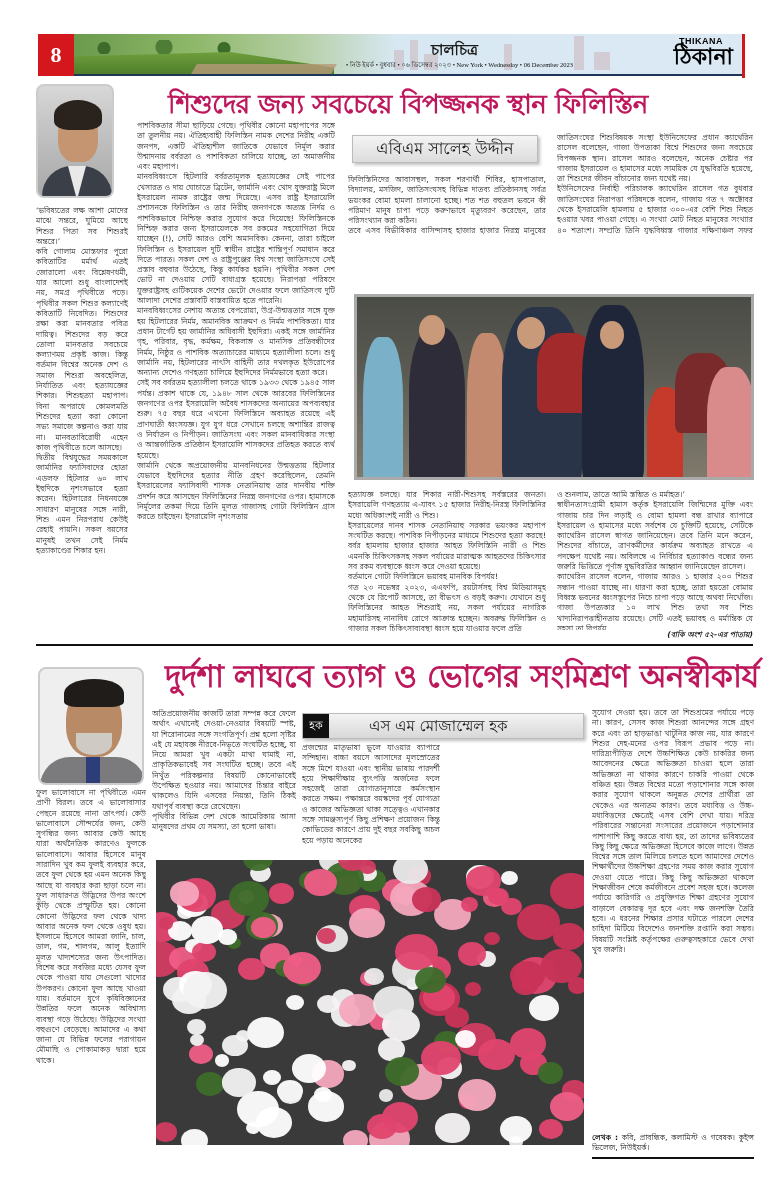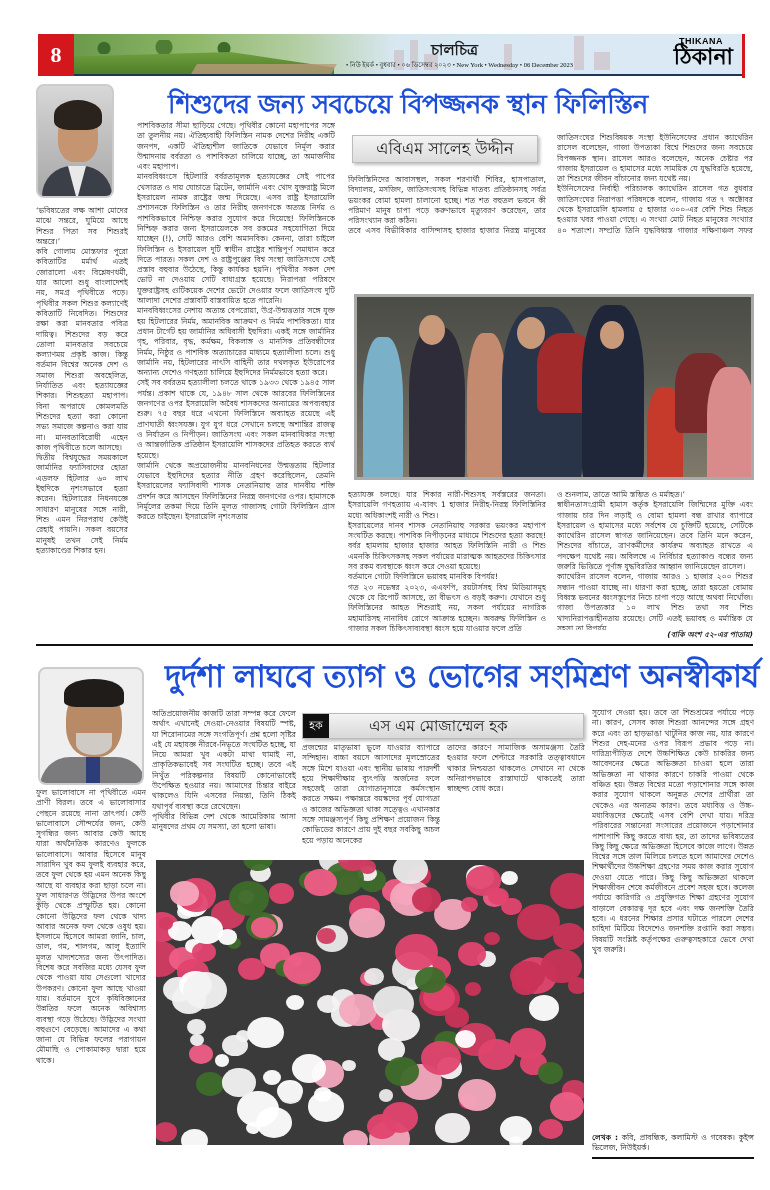--- a/index.html
+++ b/index.html
@@ -27,21 +27,21 @@
   .logo .bn { font-family: "DejaVu Sans", sans-serif; font-weight: bold; font-size: 22px; line-height: 22px; color: #000; display: block; }
   .mast-rule { position: absolute; right: 25px; top: 34px; width: 3px; height: 44px; background: #d4161d; }
 
   
   .a1-photo { position: absolute; left: 36px; top: 84px; width: 78px; height: 114px; border-radius: 8px; overflow: hidden; border: 2px solid #ccc; background: linear-gradient(180deg, #d8d8d8 0%, #c7c7c7 30%, #a8a8a8 100%); }
   .face { position: absolute; left: 20px; top: 24px; width: 40px; height: 52px; border-radius: 45% 45% 40% 40%; background: #c59470; }
   .hair { position: absolute; left: 16px; top: 14px; width: 48px; height: 30px; border-radius: 50% 50% 30% 30%; background: #2a221c; }
   .suit { position: absolute; left: 4px; top: 80px; width: 70px; height: 40px; border-radius: 30px 30px 0 0; background: #3b3f47; }
   .shirt { position: absolute; left: 30px; top: 80px; width: 18px; height: 34px; background: #e9e9ea; clip-path: polygon(0 0,100% 0,50% 100%); }
 
-  .headline { position: absolute; font-family: "DejaVu Sans", sans-serif; font-weight: bold; color: #1d4ed8; white-space: nowrap; letter-spacing: -0.5px; }
+  .headline { position: absolute; font-family: "DejaVu Sans", sans-serif; font-weight: bold; color: #be185d; white-space: nowrap; letter-spacing: -0.5px; }
   .h1 { left: 168px; top: 84px; font-size: 26px; }
   .h2 { left: 165px; top: 652px; font-size: 31px; }
 
   .col { position: absolute; font-family: "DejaVu Sans", sans-serif; font-size: 7.6px; line-height: 10.3px; color: #1a1a1a; text-align: justify; overflow: hidden; }
   .col p { margin-bottom: 0; text-indent: 0; }
   .c1 { left: 36px; top: 206px; width: 92px; height: 384px; }
   .c2 { left: 137px; top: 121px; width: 198px; height: 520px; }
   .c3 { left: 348px; top: 175px; width: 198px; height: 60px; }
   .c4 { left: 557px; top: 133px; width: 196px; height: 101px; }
   .c3b { left: 348px; top: 490px; width: 198px; height: 150px; }
@@ -143,21 +143,21 @@
   <div class="fig" style="left:160px;top:20px;width:28px;height:32px;background:#c99a7a;border-radius:50%;"></div>
   <div class="fig" style="left:180px;top:36px;width:60px;height:80px;background:#a22a2a;"></div>
   <div class="fig" style="left:225px;top:8px;width:62px;height:180px;background:#20263a;"></div>
   <div class="fig" style="left:243px;top:24px;width:24px;height:28px;background:#c99a7a;border-radius:50%;"></div>
   <div class="fig" style="left:290px;top:90px;width:36px;height:100px;background:#c53a2a;"></div>
   <div class="fig" style="left:318px;top:56px;width:56px;height:80px;background:#7a2a2a;"></div>
   <div class="fig" style="left:350px;top:70px;width:48px;height:120px;background:#d98a8a;"></div>
 </div>
 
 <div class="col c3b">
-  <p>হত্যাযজ্ঞ চলছে। যার শিকার নারী-শিশুসহ সর্বস্তরের জনতা। ইসরায়েলি গণহত্যায় এ-যাবৎ 1 হাজার নিরীহ-নিরস্ত্র ফিলিস্তিনির মধ্যে অধিকাংশই নারী ও শিশু।</p>
+  <p>হত্যাযজ্ঞ চলছে। যার শিকার নারী-শিশুসহ সর্বস্তরের জনতা। ইসরায়েলি গণহত্যায় এ-যাবৎ ১৫ হাজার নিরীহ-নিরস্ত্র ফিলিস্তিনির মধ্যে অধিকাংশই নারী ও শিশু।</p>
   <p>ইসরায়েলের দানব শাসক নেতানিয়াহু সরকার ভয়ংকর মহাপাপ সংঘটিত করছে। পাশবিক নিপীড়নের মাধ্যমে শিশুদের হত্যা করছে! বর্বর হামলায় হাজার হাজার আহত ফিলিস্তিনি নারী ও শিশু এমনকি চিকিৎসকসহ সকল পর্যায়ের মারাত্মক আহতদের চিকিৎসার সব রকম ব্যবস্থাকে ধ্বংস করে দেওয়া হয়েছে।</p>
   <p>বর্তমানে গোটা ফিলিস্তিনে ভয়াবহ মানবিক বিপর্যয়!</p>
   <p>গত ২৩ নভেম্বর ২০২৩, এএফপি, রয়টার্সসহ বিশ্ব মিডিয়াসমূহ থেকে যে রিপোর্ট আসছে, তা বীভৎস ও বড়ই করুণ। যেখানে শুধু ফিলিস্তিনের আহত শিশুরাই নয়, সকল পর্যায়ের নাগরিক মহামারিসহ নানাবিধ রোগে আক্রান্ত হচ্ছেন। অবরুদ্ধ ফিলিস্তিন ও গাজার সকল চিকিৎসাব্যবস্থা ধ্বংস হয়ে যাওয়ার ফলে প্রতি</p>
 </div>
 
 <div class="col c4b">
   <p>ও শুনলাম, তাতে আমি স্তম্ভিত ও মর্মাহত।’</p>
   <p>স্বাধীনতাসংগ্রামী হামাস কর্তৃক ইসরায়েলি জিম্মিদের মুক্তি এবং গাজায় চার দিন লড়াই ও বোমা হামলা বন্ধ রাখার ব্যাপারে ইসরায়েল ও হামাসের মধ্যে সর্বশেষ যে চুক্তিটি হয়েছে, সেটিকে ক্যাথেরিন রাসেল স্বাগত জানিয়েছেন। তবে তিনি মনে করেন, শিশুদের বাঁচাতে, ত্রাণকর্মীদের কার্যক্রম অব্যাহত রাখতে এ পদক্ষেপ যথেষ্ট নয়। অবিলম্বে এ নির্বিচার হত্যাকাণ্ড বন্ধের জন্য জরুরি ভিত্তিতে পূর্ণাঙ্গ যুদ্ধবিরতির আহ্বান জানিয়েছেন রাসেল।</p>
   <p>ক্যাথেরিন রাসেল বলেন, গাজায় আরও ১ হাজার ২০০ শিশুর সন্ধান পাওয়া যাচ্ছে না। ধারণা করা হচ্ছে, তারা হয়তো বোমায় বিধ্বস্ত ভবনের ধ্বংসস্তূপের নিচে চাপা পড়ে আছে অথবা নিখোঁজ। গাজা উপত্যকার ১০ লাখ শিশু তথা সব শিশু খাদ্যনিরাপত্তাহীনতায় রয়েছে। সেটি এতই ভয়াবহ ও মর্মান্তিক যে সহসা তা বিপর্যয়</p>
 </div>
@@ -187,21 +187,20 @@
 <div class="byline2">
   <span class="badge">হক</span>
   <span>এস এম মোজাম্মেল হক</span>
 </div>
 
 <div class="col c7">
   <p>প্রজন্মের মাতৃভাষা ভুলে যাওয়ার ব্যাপারে সন্দিহান। বাচ্চা বয়সে আসাদের মূলস্রোতের সঙ্গে মিশে যাওয়া এবং স্থানীয় ভাষায় পারদর্শী হয়ে শিক্ষাদীক্ষায় ব্যুৎপত্তি অর্জনের ফলে সহজেই তারা যোগ্যতানুসারে কর্মসংস্থান করতে সক্ষম। পক্ষান্তরে বয়স্কদের পূর্ব যোগ্যতা ও কাজের অভিজ্ঞতা থাকা সত্ত্বেও এখানকার সঙ্গে সামঞ্জস্যপূর্ণ কিছু প্রশিক্ষণ প্রয়োজন কিন্তু কোভিডের কারণে প্রায় দুই বছর সবকিছু অচল হয়ে পড়ায় অনেকের</p>
 </div>
 
 <div class="col c8">
-  <p>তাদের কারণে সামাজিক অসামঞ্জস্য তৈরি হওয়ার ফলে শেল্টারে সরকারি তত্ত্বাবধানে থাকার নিশ্চয়তা থাকলেও সেখানে না থেকে অনিরাপদভাবে রাস্তাঘাটে থাকতেই তারা স্বাচ্ছন্দ্য বোধ করে।</p>
 </div>
 
 <div class="col c9" style="height:420px;">
   <p>সুযোগ দেওয়া হয়। তবে তা শিশুশ্রমের পর্যায়ে পড়ে না। কারণ, সেসব কাজ শিশুরা আনন্দের সঙ্গে গ্রহণ করে এবং তা হাড়ভাঙা খাটুনির কাজ নয়, যার কারণে শিশুর দেহ-মনের ওপর বিরূপ প্রভাব পড়ে না। দারিদ্র্যপীড়িত দেশে উচ্চশিক্ষিত কেউ চাকরির জন্য আবেদনের ক্ষেত্রে অভিজ্ঞতা চাওয়া হলে তারা অভিজ্ঞতা না থাকার কারণে চাকরি পাওয়া থেকে বঞ্চিত হয়। উন্নত বিশ্বের মতো পড়াশোনার সঙ্গে কাজ করার সুযোগ থাকলে অনুন্নত দেশের প্রার্থীরা তা থেকেও এর অন্যতম কারণ। তবে মধ্যবিত্ত ও উচ্চ-মধ্যবিত্তদের ক্ষেত্রেই এসব বেশি দেখা যায়। দরিদ্র পরিবারের সন্তানেরা সংসারের প্রয়োজনে পড়াশোনার পাশাপাশি কিছু করতে বাধ্য হয়, তা তাদের ভবিষ্যতের কিছু কিছু ক্ষেত্রে অভিজ্ঞতা হিসেবে কাজে লাগে। উন্নত বিশ্বের সঙ্গে তাল মিলিয়ে চলতে হলে আমাদের দেশেও শিক্ষার্থীদের উচ্চশিক্ষা গ্রহণের সময় কাজ করার সুযোগ দেওয়া যেতে পারে। কিছু কিছু অভিজ্ঞতা থাকলে শিক্ষাজীবন শেষে কর্মজীবনে প্রবেশ সহজ হবে। কলেজ পর্যায়ে কারিগরি ও প্রযুক্তিগত শিক্ষা গ্রহণের সুযোগ বাড়ালে বেকারত্ব দূর হবে এবং দক্ষ জনশক্তি তৈরি হবে। এ ধরনের শিক্ষার প্রসার ঘটাতে পারলে দেশের চাহিদা মিটিয়ে বিদেশেও জনশক্তি রপ্তানি করা সম্ভব। বিষয়টি সংশ্লিষ্ট কর্তৃপক্ষের গুরুত্বসহকারে ভেবে দেখা খুব জরুরি।</p>
 </div>
 
 <div class="author-note" style="top:1133px;background:#fff;">
   <b>লেখক :</b>
   <span>কবি, প্রাবন্ধিক, কলামিস্ট ও গবেষক। কুইন্স ভিলেজ, নিউইয়র্ক।</span>
 </div>

